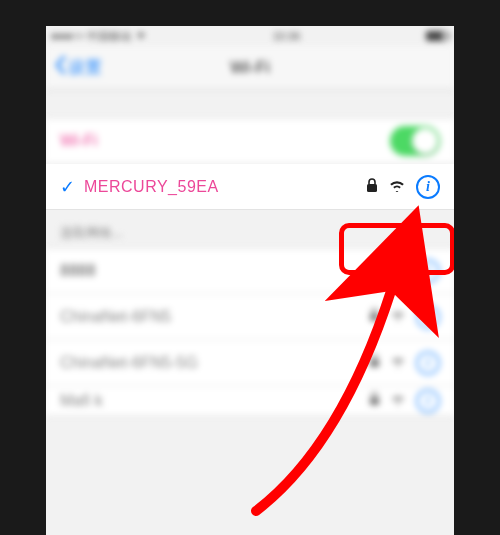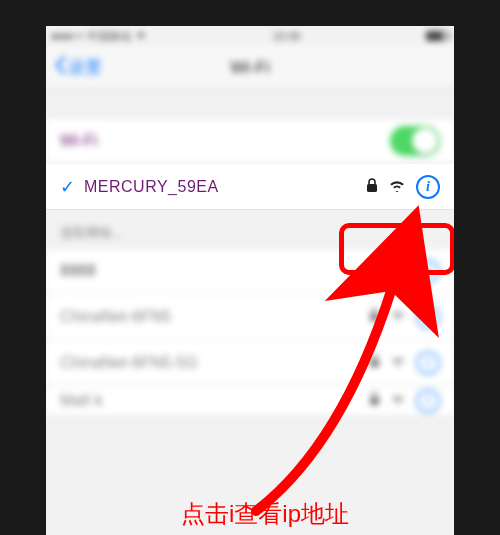--- a/index.html
+++ b/index.html
@@ -14,21 +14,21 @@
     .sb-right { display: flex; align-items: center; gap: 3px; }
     .batt { width: 22px; height: 10px; border: 1px solid #444; border-radius: 2px; position: relative; }
     .batt::after { content:""; position:absolute; right:-3px; top:2px; width:2px; height:4px; background:#444; border-radius:0 1px 1px 0; }
     .batt i { display:block; width: 78%; height: 100%; background:#444; }
     .nav { height: 44px; display:flex; align-items:center; justify-content:space-between; padding:0 8px; border-bottom:1px solid #ccc; background:#f7f7f7; }
     .back { color:#0a7bff; font-size:17px; display:flex; align-items:center; gap:2px; }
     .nav-title { position:absolute; left:50%; transform:translateX(-50%); font-size:17px; font-weight:500; color:#222; }
     .section-gap { height: 28px; }
     .row { background:#fff; min-height:46px; display:flex; align-items:center; padding: 0 14px; border-top:1px solid #e3e3e3; border-bottom:1px solid #e3e3e3; position:relative; }
     .row + .row { border-top: none; }
-    .row-label { font-size:16px; color:#701a75; flex:1; }
+    .row-label { font-size:16px; color:#ec4899; flex:1; }
     .row.dim .row-label { color:#888; }
     .check { width: 22px; color:#0a7bff; font-size:18px; margin-right:2px; }
     .toggle { width:50px; height:30px; background:#4cd964; border-radius:15px; position:relative; }
     .toggle i { position:absolute; right:2px; top:2px; width:26px; height:26px; background:#fff; border-radius:50%; box-shadow:0 1px 3px rgba(0,0,0,.3); }
     .icons { display:flex; align-items:center; gap:10px; }
     .lock { font-size:14px; color:#333; }
     .wifi-ic { font-size:15px; color:#333; }
     .info { width:24px; height:24px; border:2px solid #0a7bff; border-radius:50%; color:#0a7bff; display:flex; align-items:center; justify-content:center; font-family: Georgia, serif; font-style: italic; font-weight:600; font-size:14px; }
     .section-header { font-size:13px; color:#888; padding: 14px 14px 6px; }
     .highlight-box { position:absolute; border:5px solid #ff0000; border-radius:10px; z-index:10; pointer-events:none; }
@@ -169,15 +169,14 @@
 
   <svg class="arrow-canvas" width="408" height="509">
     <defs>
       <marker id="ah" markerWidth="14" markerHeight="14" refX="3" refY="6" orient="auto">
         <path d="M0,0 L12,6 L0,12 L3,6 Z" fill="#ff0000"></path>
       </marker>
     </defs>
     <path d="M 210 485 Q 295 420 345 265" stroke="#ff0000" stroke-width="10" fill="none" marker-end="url(#ah)" stroke-linecap="round"></path>
   </svg>
 
-  <div class="annotation" style="left:135px; top:472px;">点击i查看ip地址</div>
 
 </div>
 
 </body></html>

